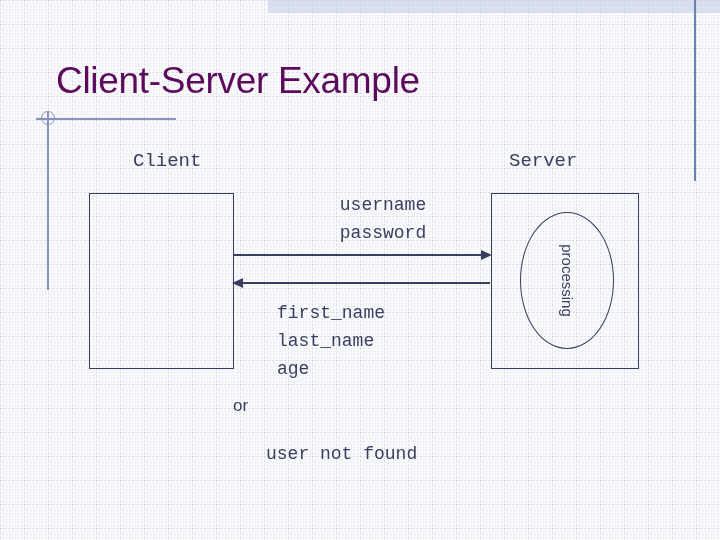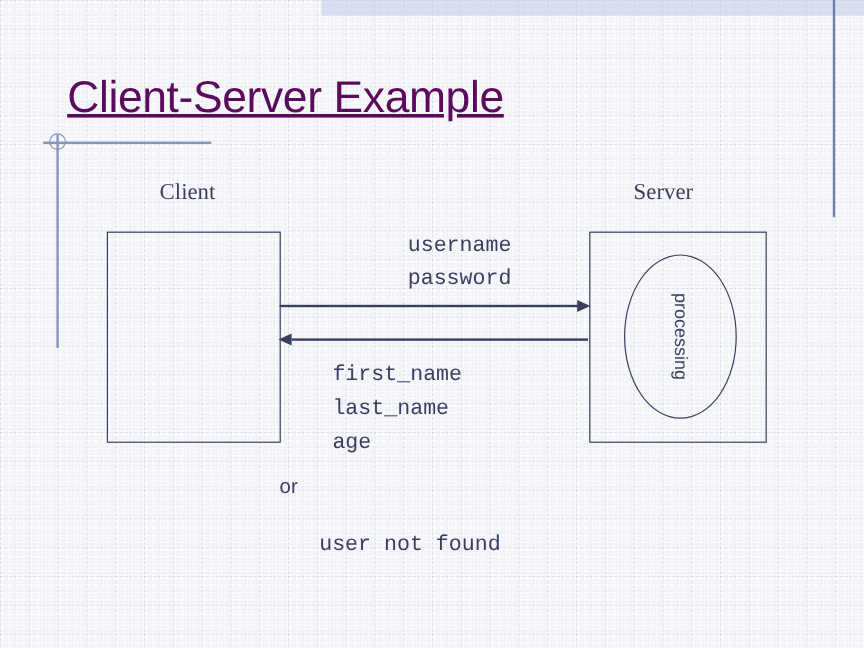--- a/index.html
+++ b/index.html
@@ -75,21 +75,20 @@
     position: absolute;
     left: 56px;
     top: 61px;
     font-family: "Liberation Sans", sans-serif;
     font-size: 37px;
     font-weight: normal;
     color: #5C0B5C;
     letter-spacing: -0.3px;
     white-space: nowrap;
     line-height: 1.1;
-    text-decoration: underline;
   }
 
   
   #title-rule {
     position: absolute;
     left: 36px;
     top: 118px;
     width: 140px;
     height: 1.6px;
     background-color: #8695bb;
@@ -110,27 +109,27 @@
     left: 47px;
     top: 112px;
     width: 1.8px;
     height: 178px;
     background-color: #8695bb;
   }
 
   
   .col-heading {
     position: absolute;
-    font-family: Liberation Serif, serif;
+    font-family: Liberation Mono, monospace;
     font-size: 19px;
     color: #3A3F60;
     white-space: nowrap;
   }
   #client-heading { left: 133px; top: 150px; }
-  #server-heading { left: 528px; top: 150px; }
+  #server-heading { left: 509px; top: 150px; }
 
   
   .entity-box {
     position: absolute;
     border: 1.7px solid #3A3F60;
     background: transparent;
     box-sizing: border-box;
   }
   #client-box { left: 89px;  top: 193px; width: 145px; height: 176px; }
   #server-box { left: 491px; top: 193px; width: 148px; height: 176px; }

